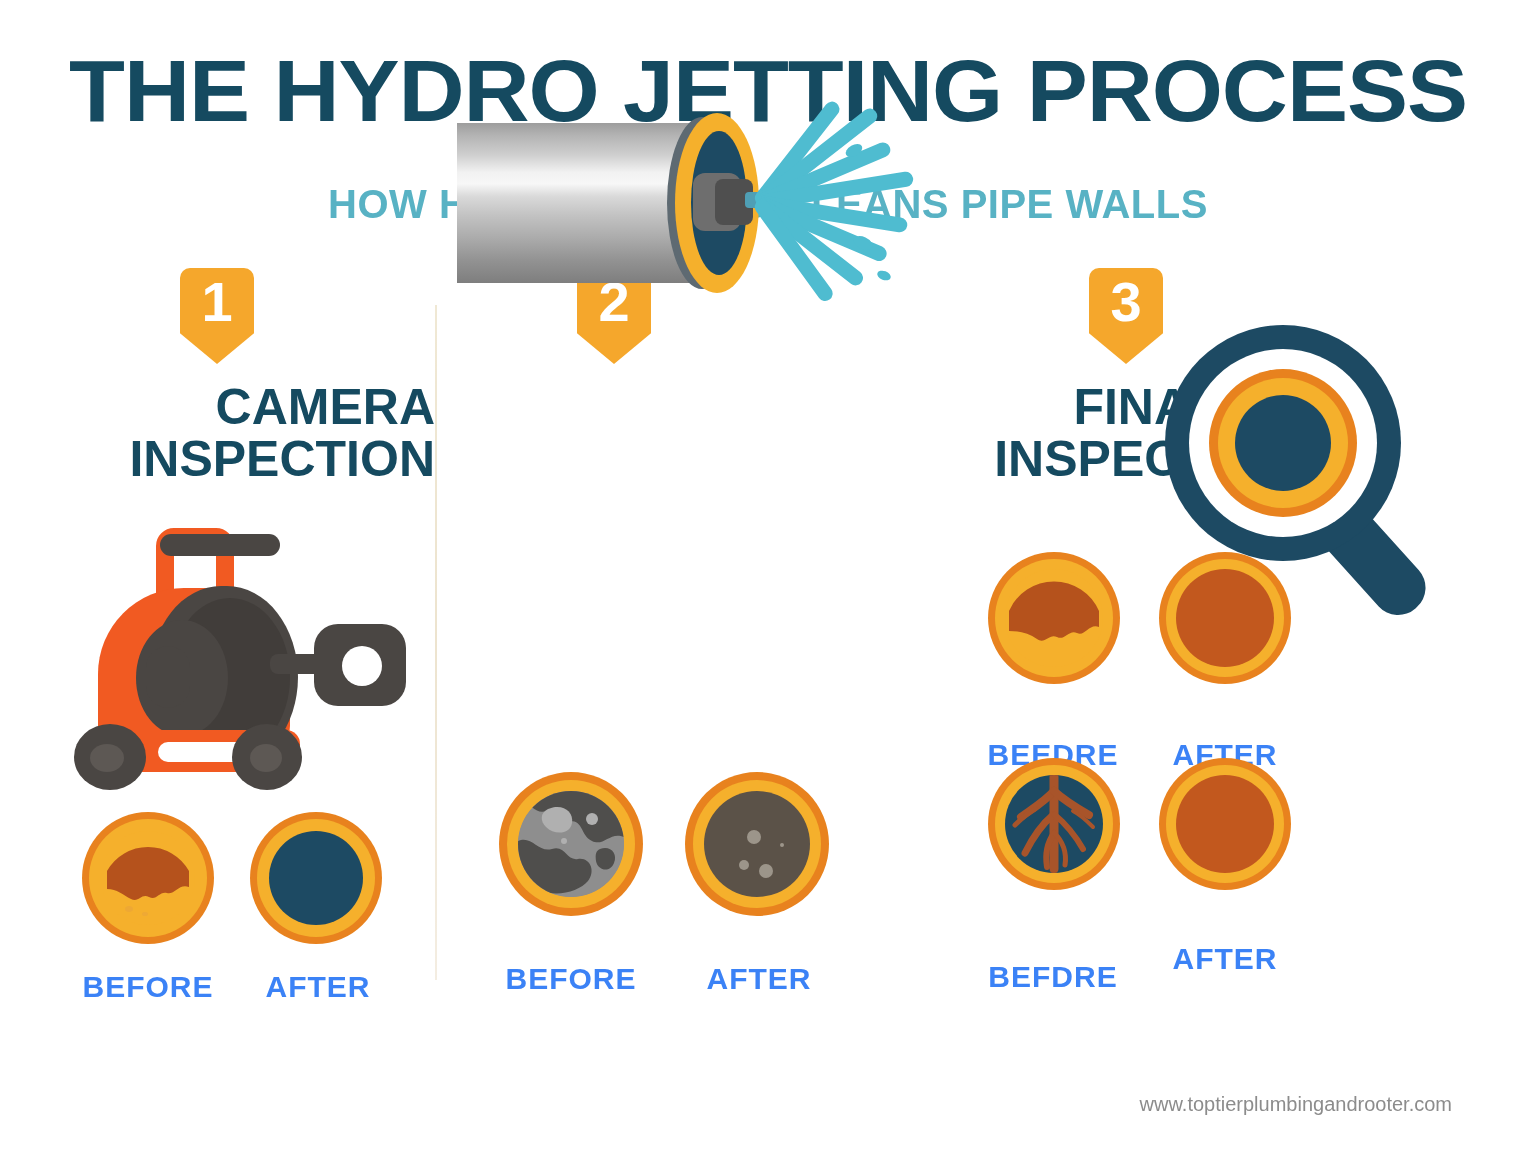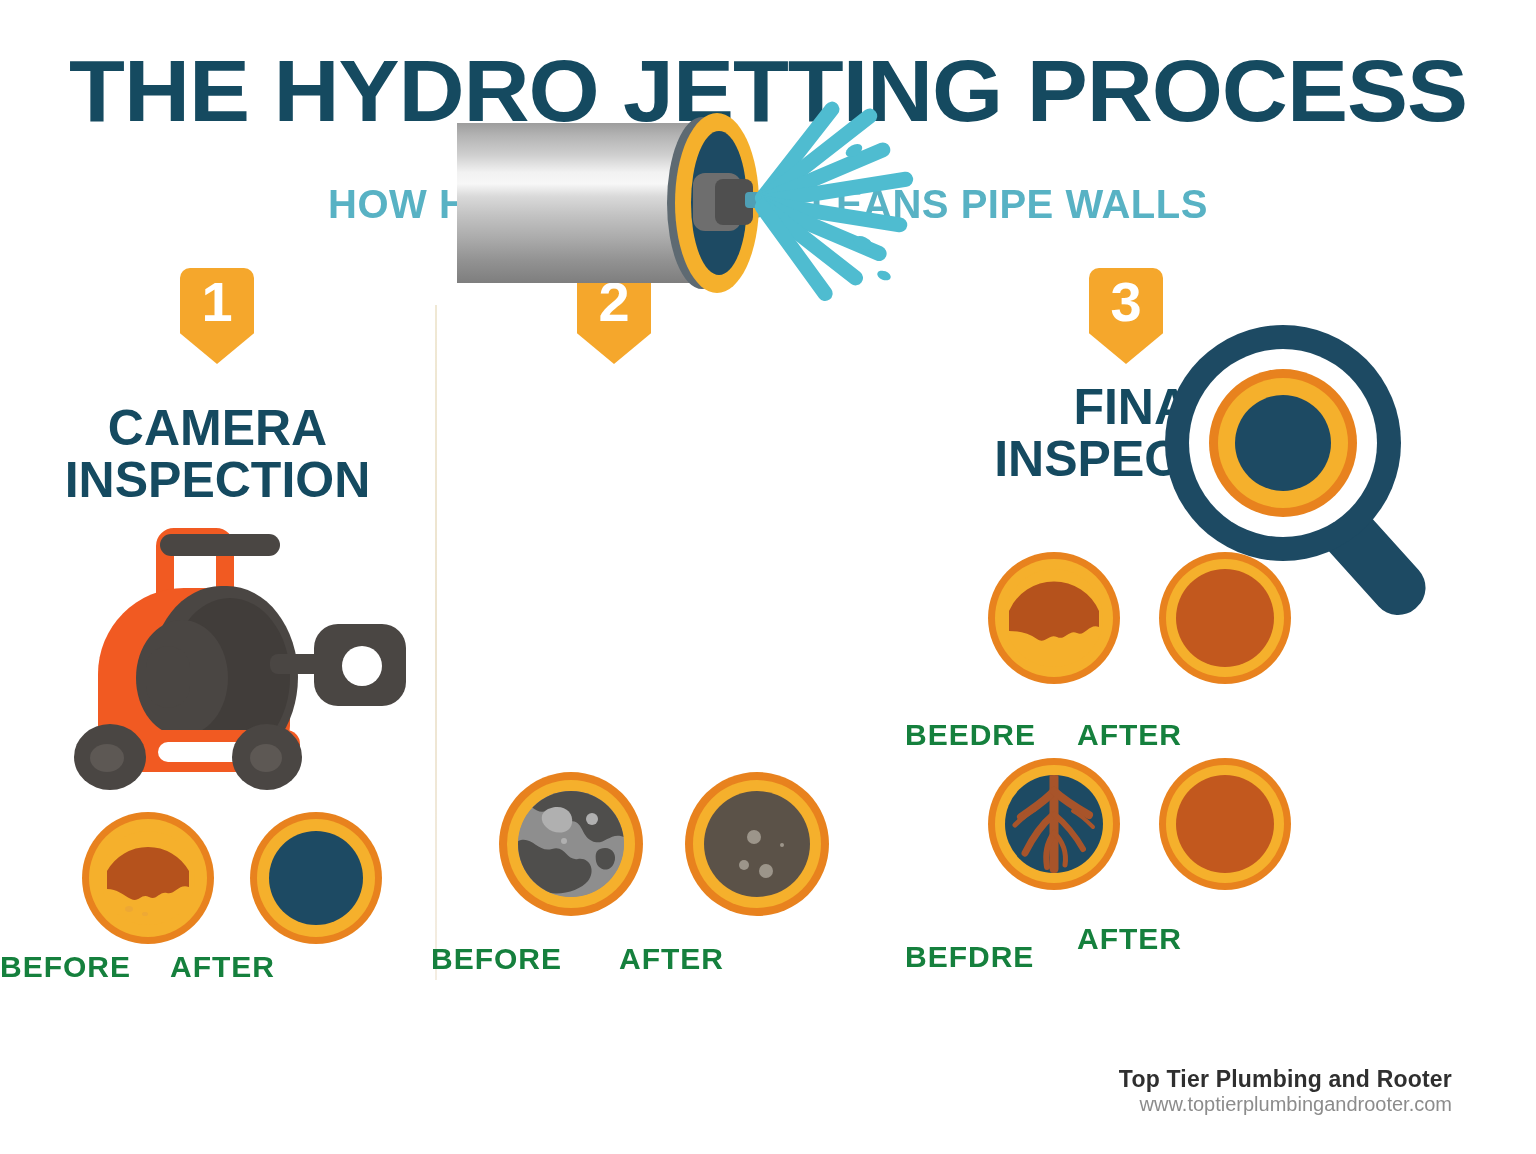--- a/index.html
+++ b/index.html
@@ -55,23 +55,24 @@
     white-space:pre-line;
   }
 
   
   .pipe{position:absolute;border-radius:50%;}
   .ring-out{background:#e8821e;}
   .ring-mid{position:absolute;border-radius:50%;background:#f5b02c;}
   .core{position:absolute;border-radius:50%;overflow:hidden;}
 
   .lbl{
-    position:absolute;width:100%;
+    position:absolute;width:100%;text-align:center;
     font-weight:bold;font-size:30px;letter-spacing:1px;
-    color:#15803d;
+    color:#3b82f6;
+    margin-top:20px;
   }
 
   
   .reel{position:absolute;left:70px;top:528px;width:290px;height:265px;}
   .reel *{position:absolute;}
   .rl-frame{left:86px;top:0;width:78px;height:210px;border:18px solid #f15a22;border-radius:18px;box-sizing:border-box;background:transparent;}
   .rl-grip{left:90px;top:6px;width:120px;height:22px;background:#4a4643;border-radius:11px;}
   .rl-body{left:28px;top:60px;width:192px;height:178px;background:#f15a22;border-radius:86px 86px 40px 40px;}
   .rl-base{left:50px;top:202px;width:180px;height:42px;background:#f15a22;border-radius:14px;}
   .rl-basehole{left:88px;top:214px;width:92px;height:20px;background:#ffffff;border-radius:10px;}
@@ -126,21 +127,21 @@
 
 <div class="stage">
 
   <div class="title">THE HYDRO JETTING PROCESS</div>
   <div class="subtitle">HOW HYDRO JETTING CLEANS PIPE WALLS</div>
 
   <div class="divider"></div>
 
   <div class="col col1">
     <div class="badge" style="left:180px;top:268px;">1</div>
-    <div class="step-title" style="top:403px;left:0;">CAMERA
+    <div class="step-title" style="top:382px;left:0;text-align:right;">CAMERA
 INSPECTION</div>
 
     <div class="reel">
       <div class="rl-frame"></div>
       <div class="rl-grip"></div>
       <div class="rl-body"></div>
       <div class="rl-drum"></div>
       <div class="rl-drum2"></div>
       <div class="rl-hubout"></div>
       <div class="rl-hub"></div>
@@ -282,17 +283,16 @@
     <div class="lbl" style="left:-32px;top:940px;width:296px;">BEFDRE</div>
 
     <div class="pipe ring-out" style="left:222px;top:758px;width:132px;height:132px;">
       <div class="ring-mid" style="left:7px;top:7px;width:118px;height:118px;"></div>
       <div class="core" style="left:17px;top:17px;width:98px;height:98px;background:#c2581e;"></div>
     </div>
     <div class="lbl" style="left:140px;top:922px;width:296px;">AFTER</div>
   </div>
 
   <div class="footer">
-    <div class="fbrand">Top Tier Plumbing and Rooter</div>
     <div class="furl">www.toptierplumbingandrooter.com</div>
   </div>
 
 </div>
 
 </body></html>

